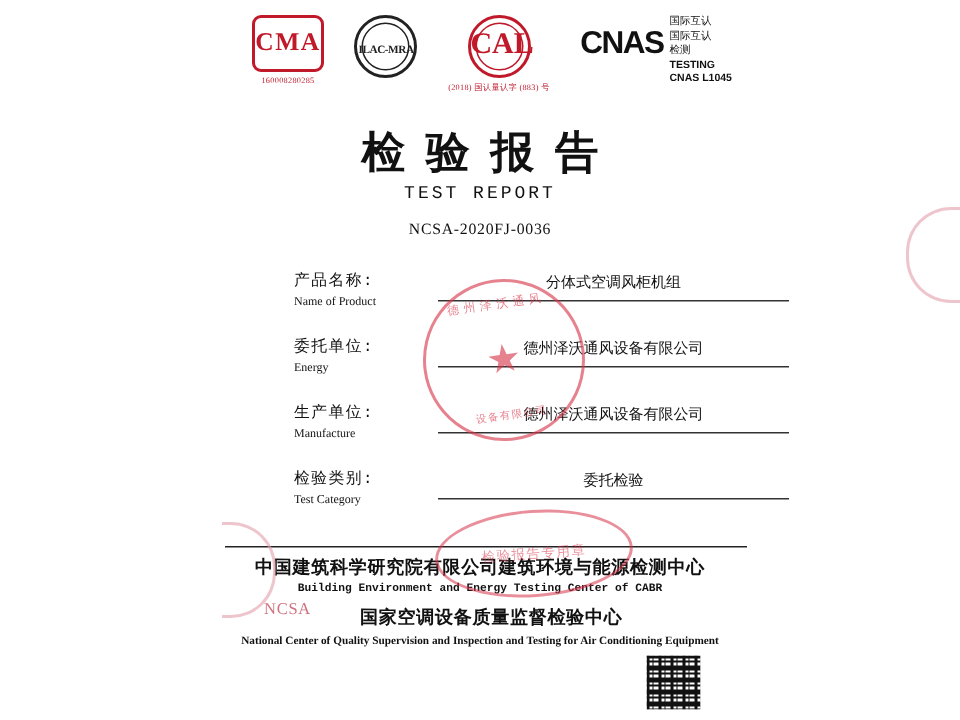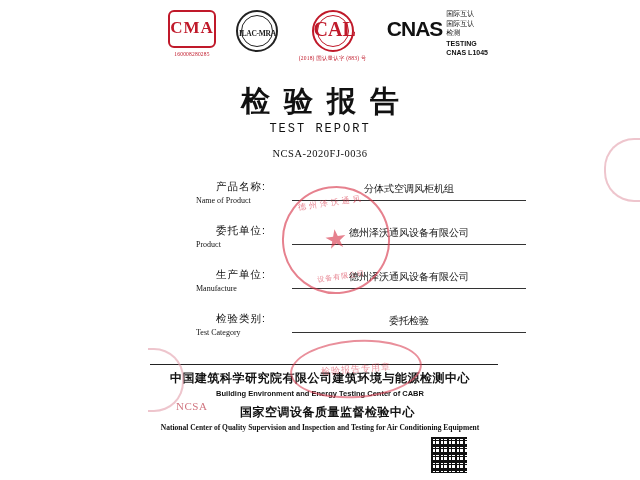--- a/index.html
+++ b/index.html
@@ -149,26 +149,25 @@
     position: relative;
     height: 44px;
   }
   .field-label {
     position: absolute;
     left: 0;
     top: 0;
     width: 90px;
   }
   .label-cn {
-    font-family: Liberation Sans, sans-serif;
+    font-family: Liberation Mono, monospace;
     font-size: 10.5px;
     color: #111;
     letter-spacing: 1px;
     white-space: nowrap;
-    text-align: center;
   }
   .label-en {
     font-family: "Liberation Serif", serif;
     font-size: 8px;
     color: #111;
     margin-top: 2px;
     white-space: nowrap;
   }
   .field-value {
     position: absolute;
@@ -201,21 +200,21 @@
     text-align: center;
   }
   .f-cn1 {
     font-family: "DejaVu Sans", sans-serif;
     font-size: 12px;
     font-weight: bold;
     color: #111;
     letter-spacing: 0.5px;
   }
   .f-en1 {
-    font-family: Liberation Sans, sans-serif;
+    font-family: Liberation Mono, monospace;
     font-size: 7.5px;
     font-weight: bold;
     color: #111;
     margin-top: 2px;
   }
   .f-cn2 {
     font-family: "DejaVu Sans", sans-serif;
     font-size: 12px;
     font-weight: bold;
     color: #111;
@@ -390,21 +389,21 @@
       <div class="field-label">
         <div class="label-cn">产品名称:</div>
         <div class="label-en">Name of Product</div>
       </div>
       <div class="field-value">分体式空调风柜机组</div>
     </div>
 
     <div class="field-row">
       <div class="field-label">
         <div class="label-cn">委托单位:</div>
-        <div class="label-en">Product</div>
+        <div class="label-en">Energy</div>
       </div>
       <div class="field-value">德州泽沃通风设备有限公司</div>
     </div>
 
     <div class="field-row">
       <div class="field-label">
         <div class="label-cn">生产单位:</div>
         <div class="label-en">Manufacture</div>
       </div>
       <div class="field-value">德州泽沃通风设备有限公司</div>

